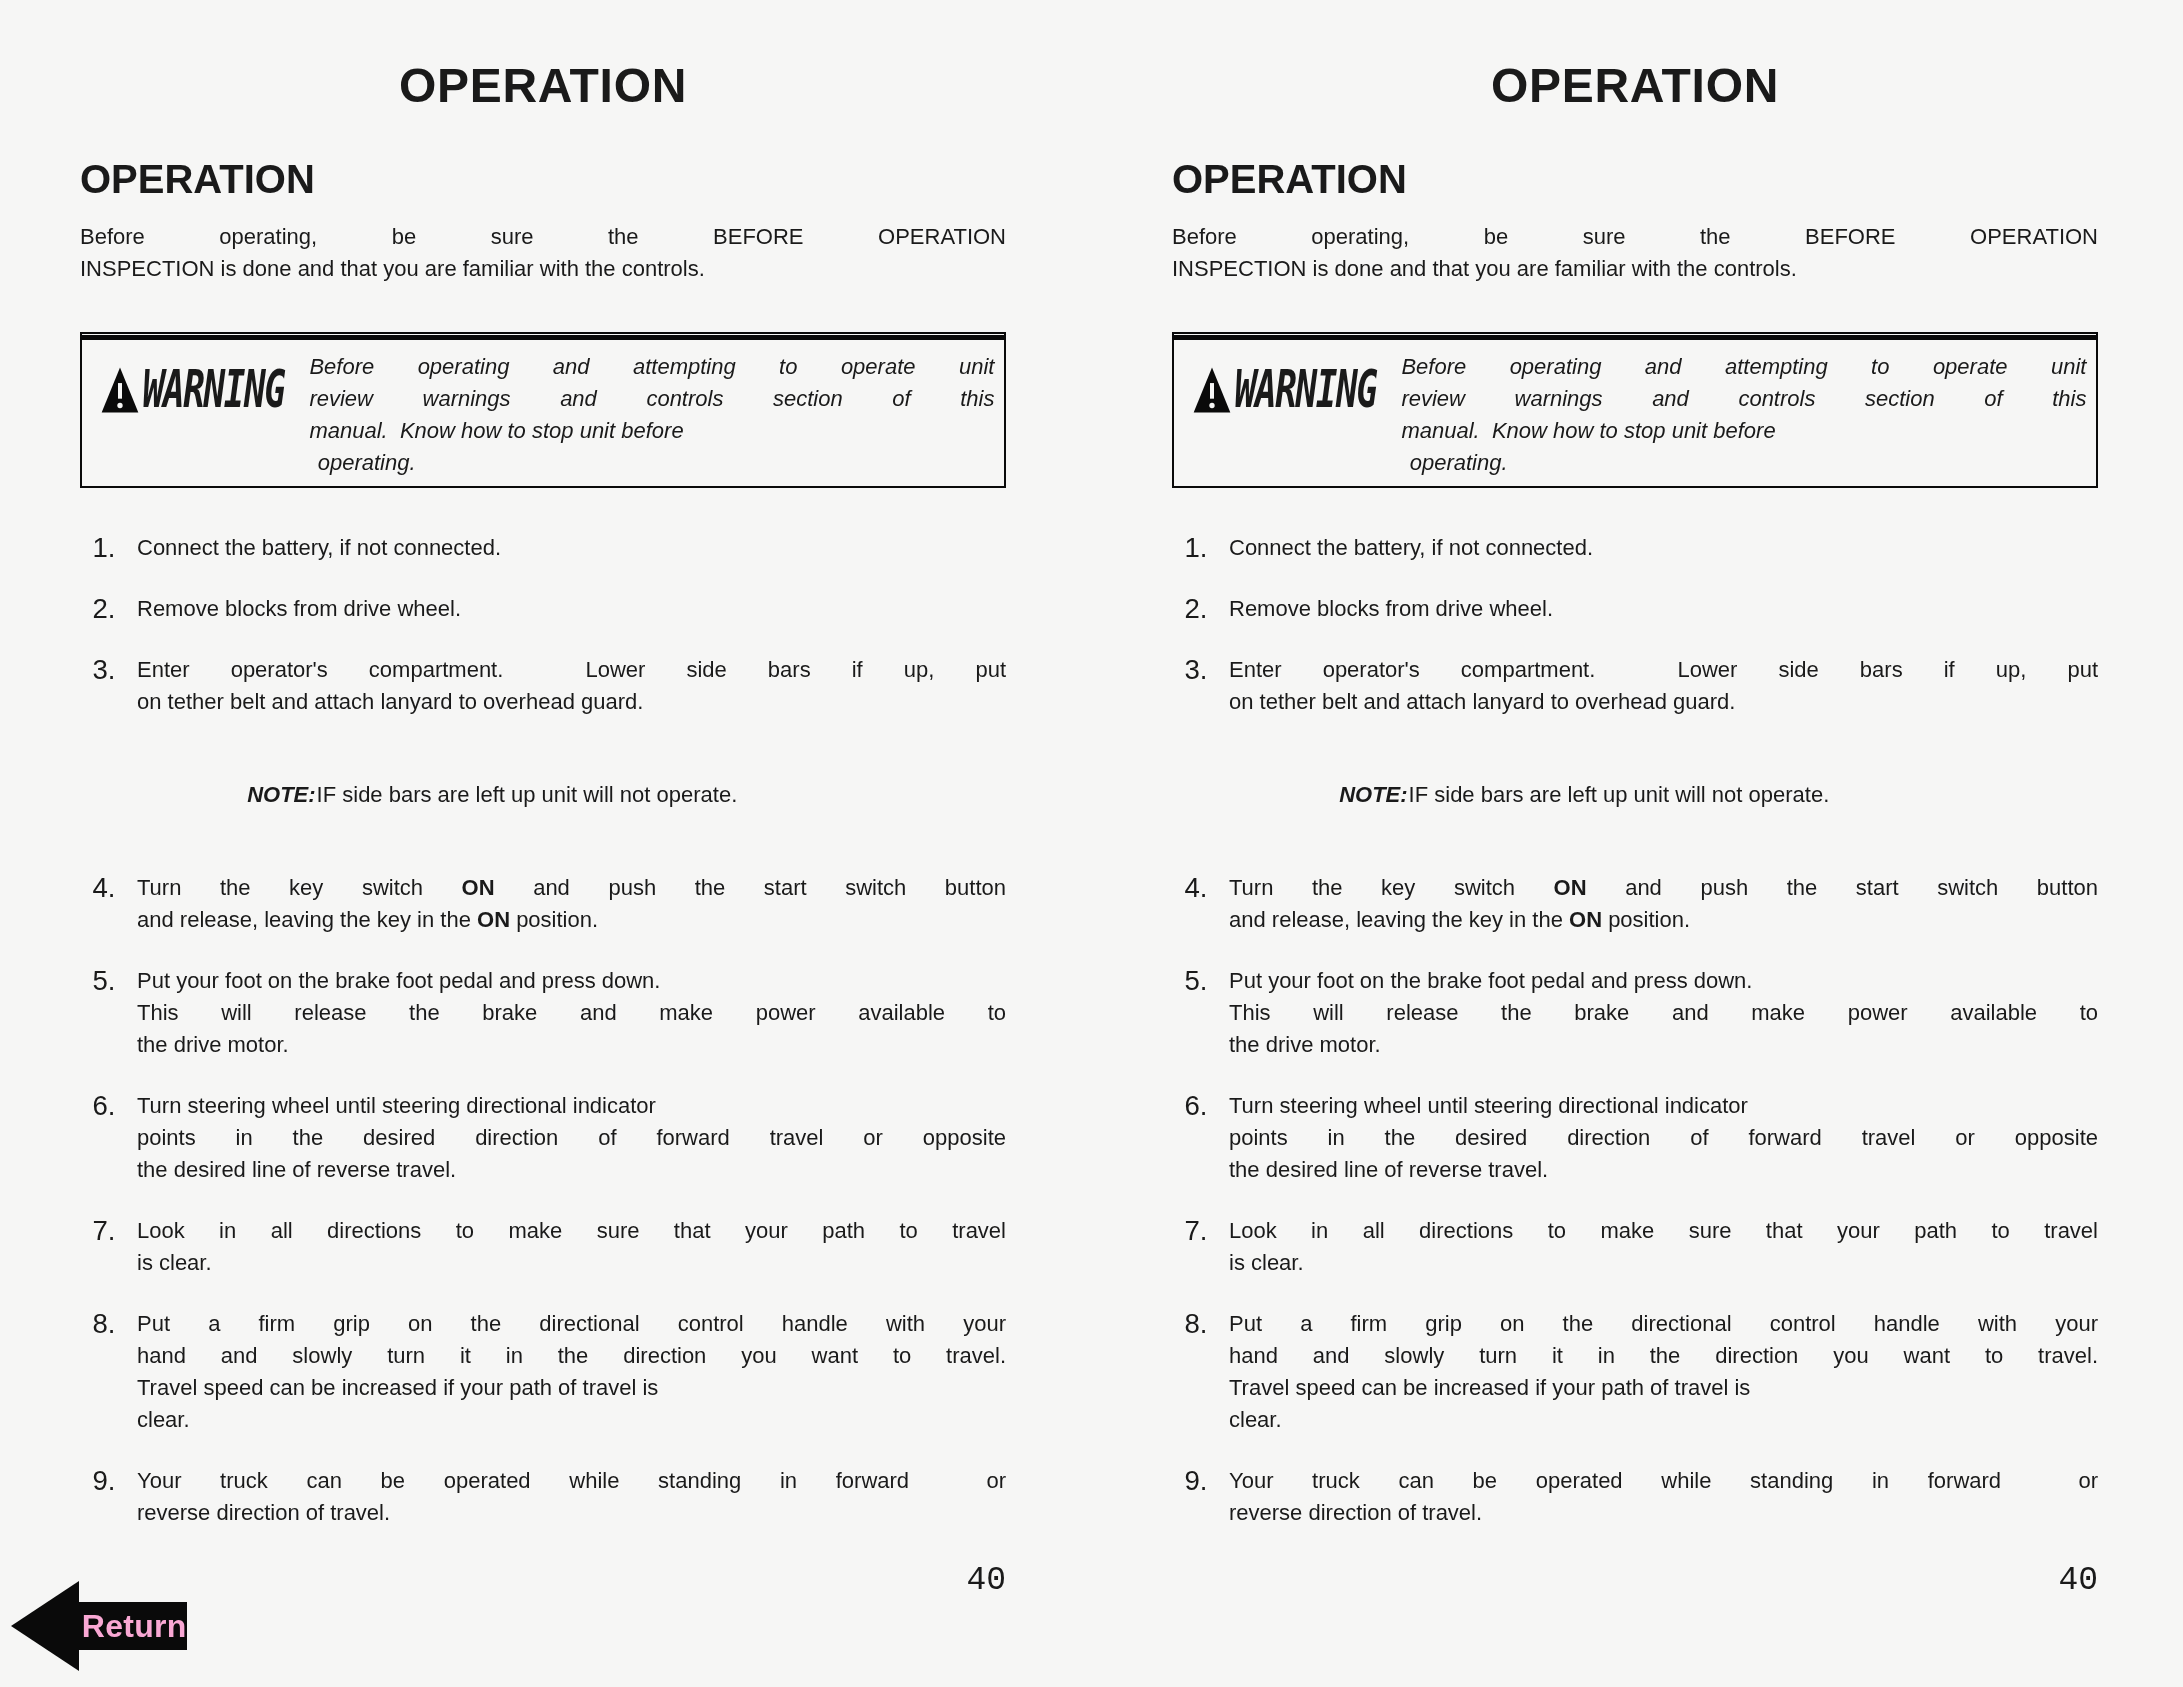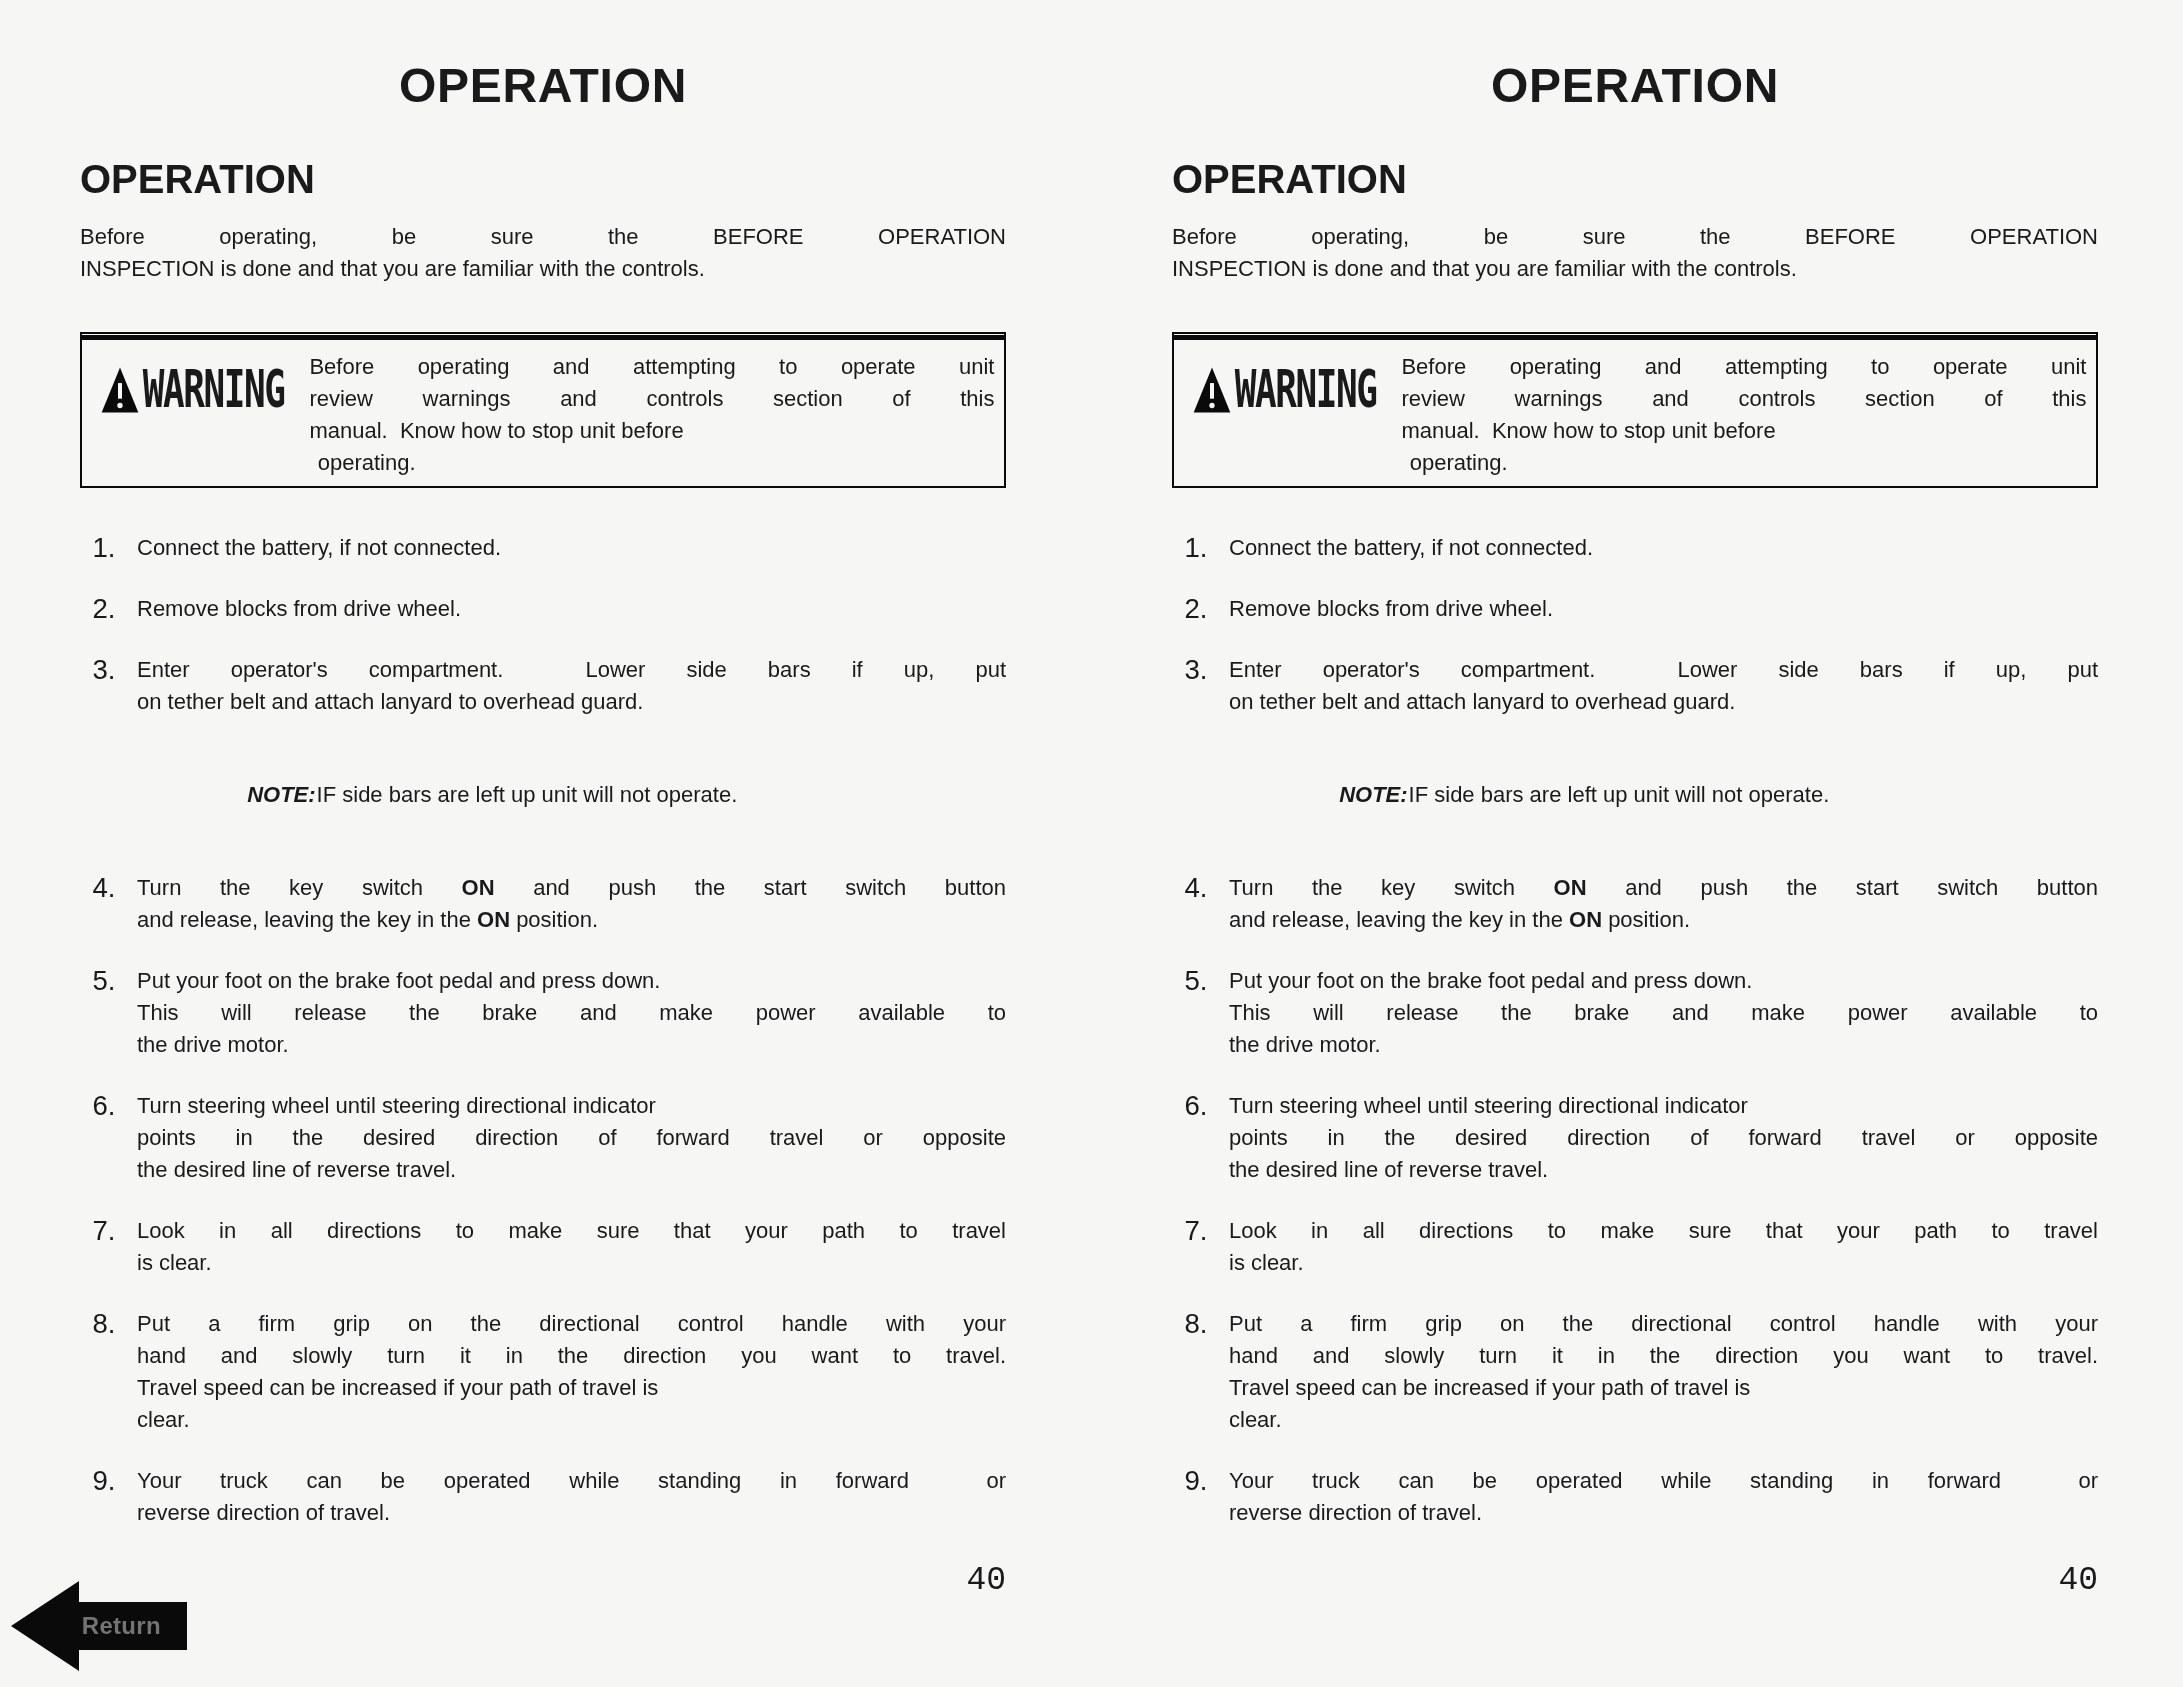--- a/index.html
+++ b/index.html
@@ -30,20 +30,21 @@
     font-size:22px; line-height:32px;
     white-space:pre-wrap;
   }
   .stretch { text-align:justify; text-align-last:justify; }
 
   .warnbox {
     margin-top:47px;
     border:2.8px solid #0a0a0a;
     padding:0 9.6px 6.9px 12.4px;
     background:transparent;
+    font-style:italic;
   }
   .warnbox::before {
     content:""; display:block; height:4.8px; background:#0a0a0a;
     margin:1.4px -9.6px 5.5px -12.4px;
   }
   .warn-inner { display:flex; }
   .warn-label {
     width:215px; flex:0 0 215px;
     display:flex; align-items:flex-start;
     padding-top:18px;
@@ -78,22 +79,22 @@
     cursor:pointer;
   }
   .return-tri {
     width:0; height:0;
     border-top:45px solid transparent;
     border-bottom:45px solid transparent;
     border-right:68px solid #0a0a0a;
   }
   .return-bar {
     height:48px; width:105px;
-    background:#0a0a0a; color:#737373;
-    font-size:24px; font-weight:bold; letter-spacing:0.3px;
+    background:#0a0a0a; color:#f9a8d4;
+    font-size:32px; font-weight:bold; letter-spacing:0.3px;
     display:flex; align-items:center; padding-left:2.8px;
   }
 </style>
 </head>
 <body>
 
 <div class="sheet left">
   <div class="content">
 
     <div class="doc-title">OPERATION</div>

